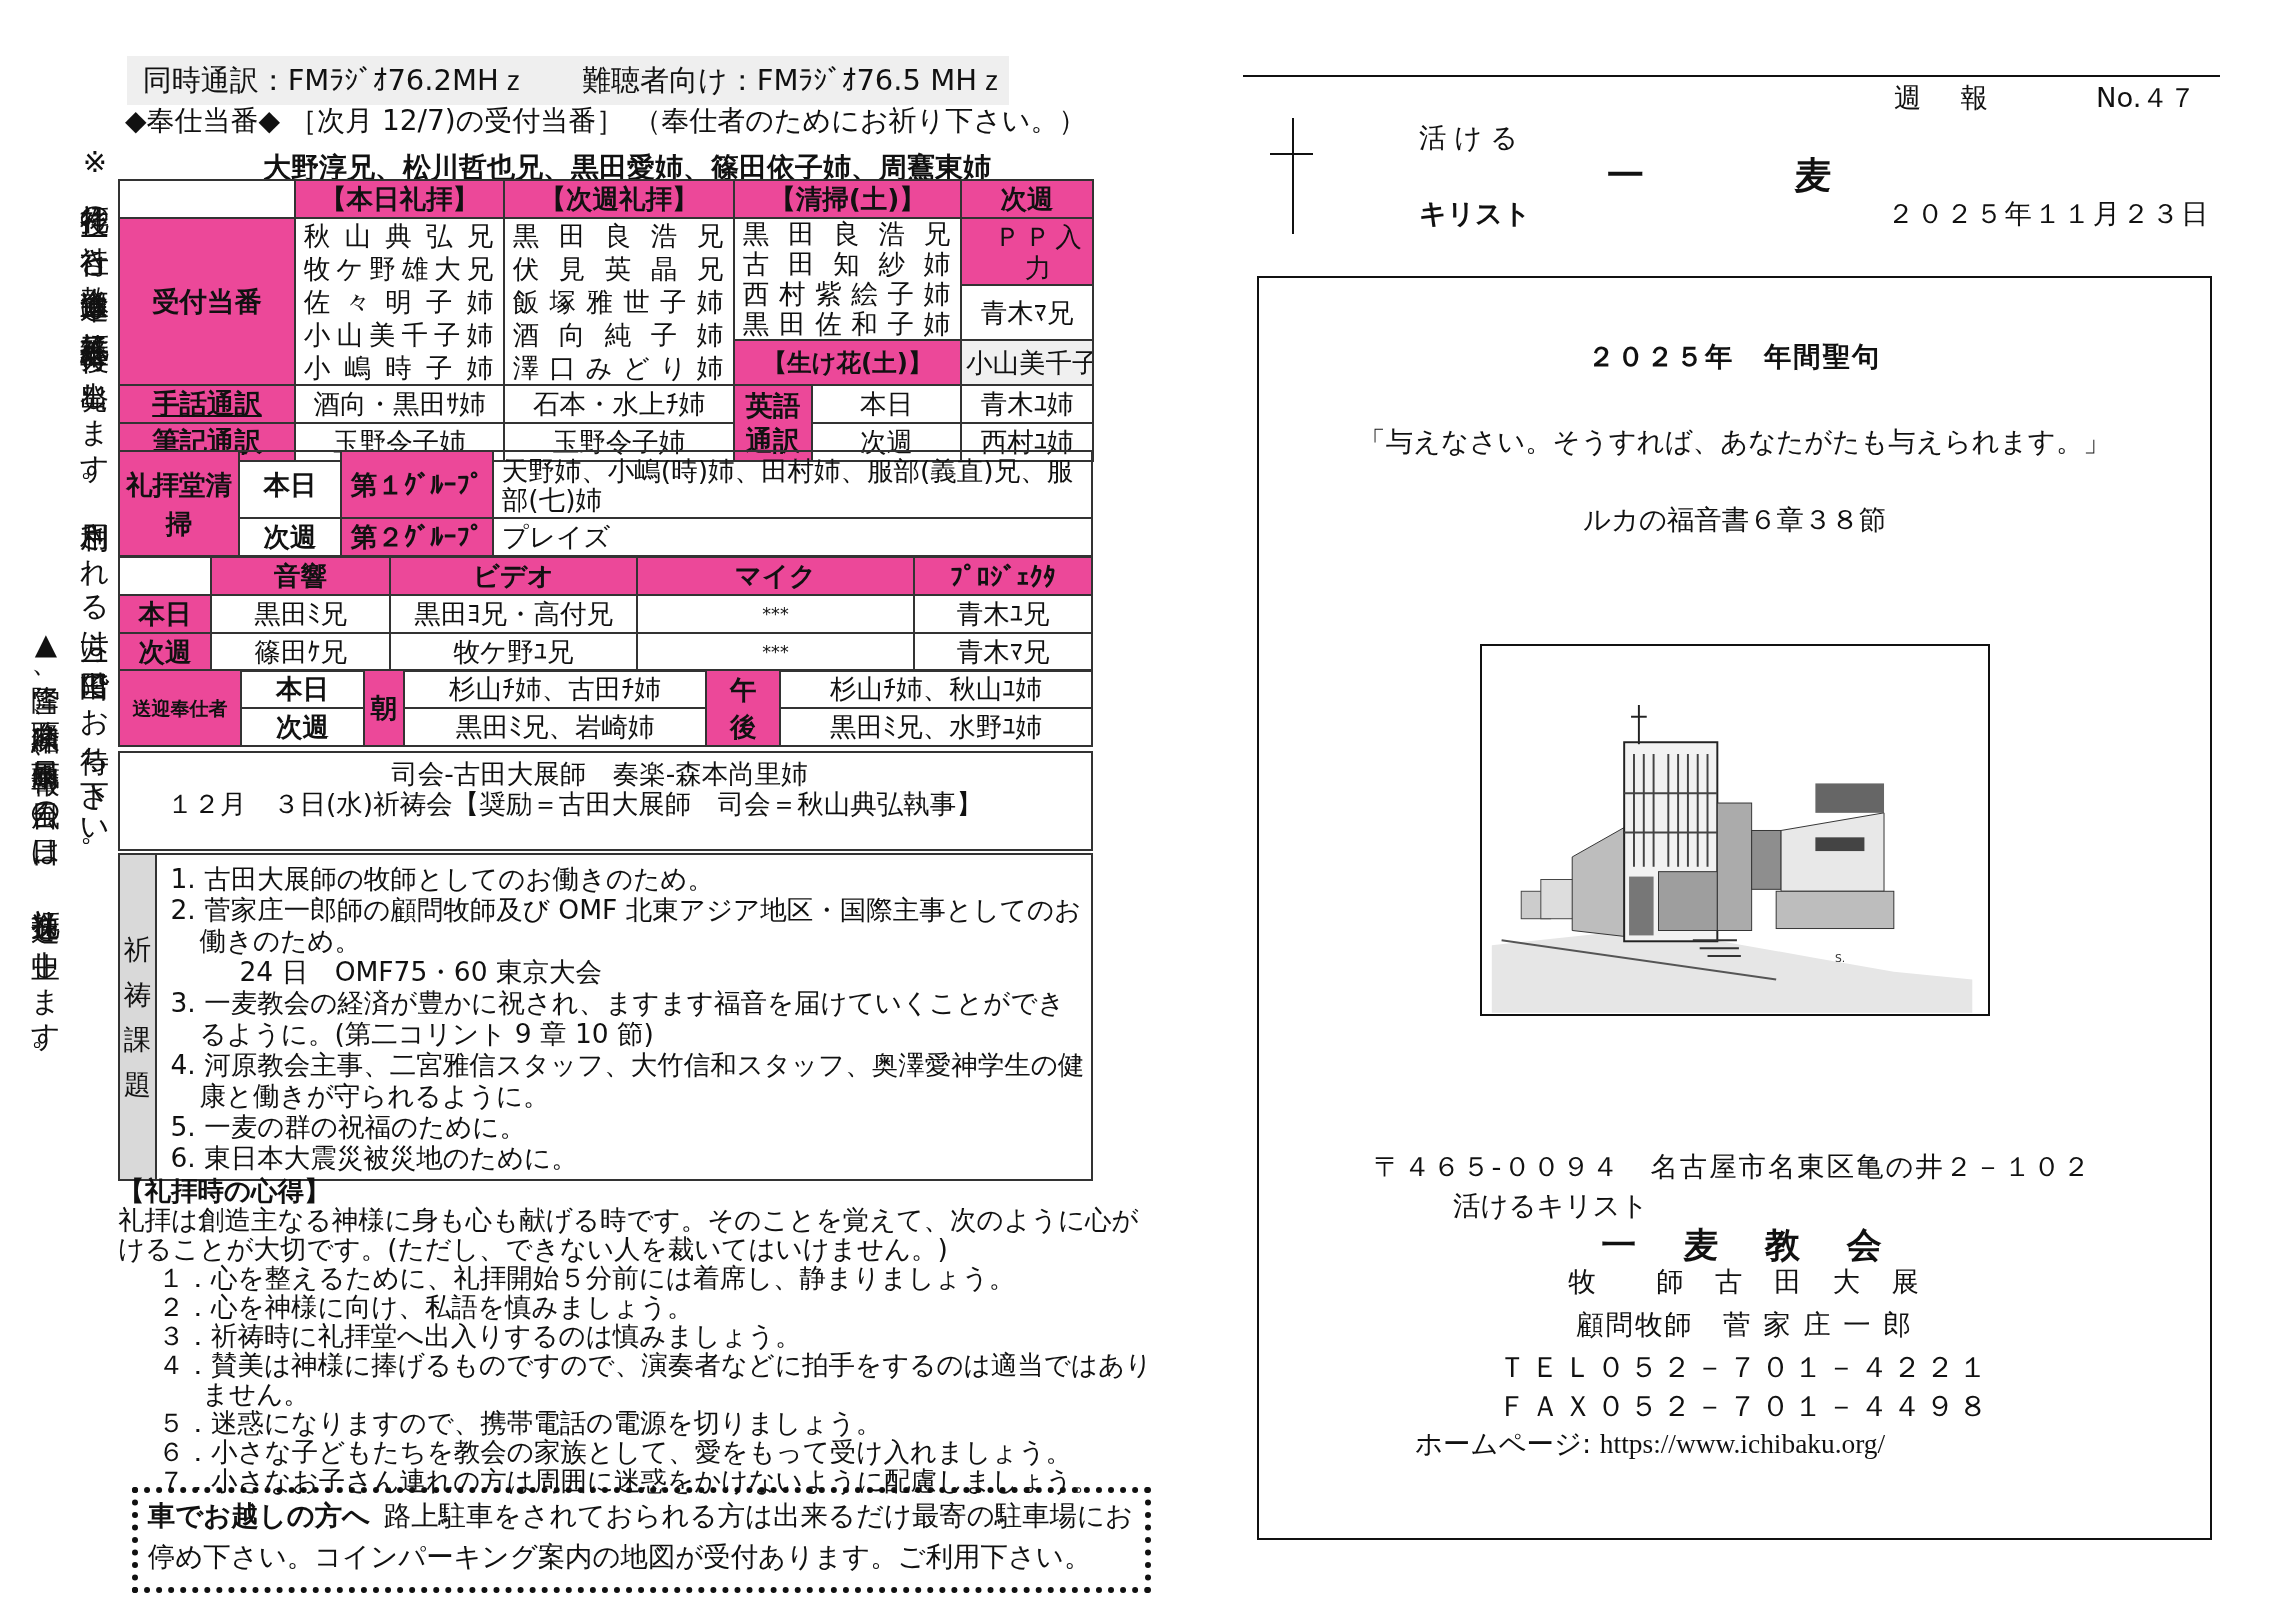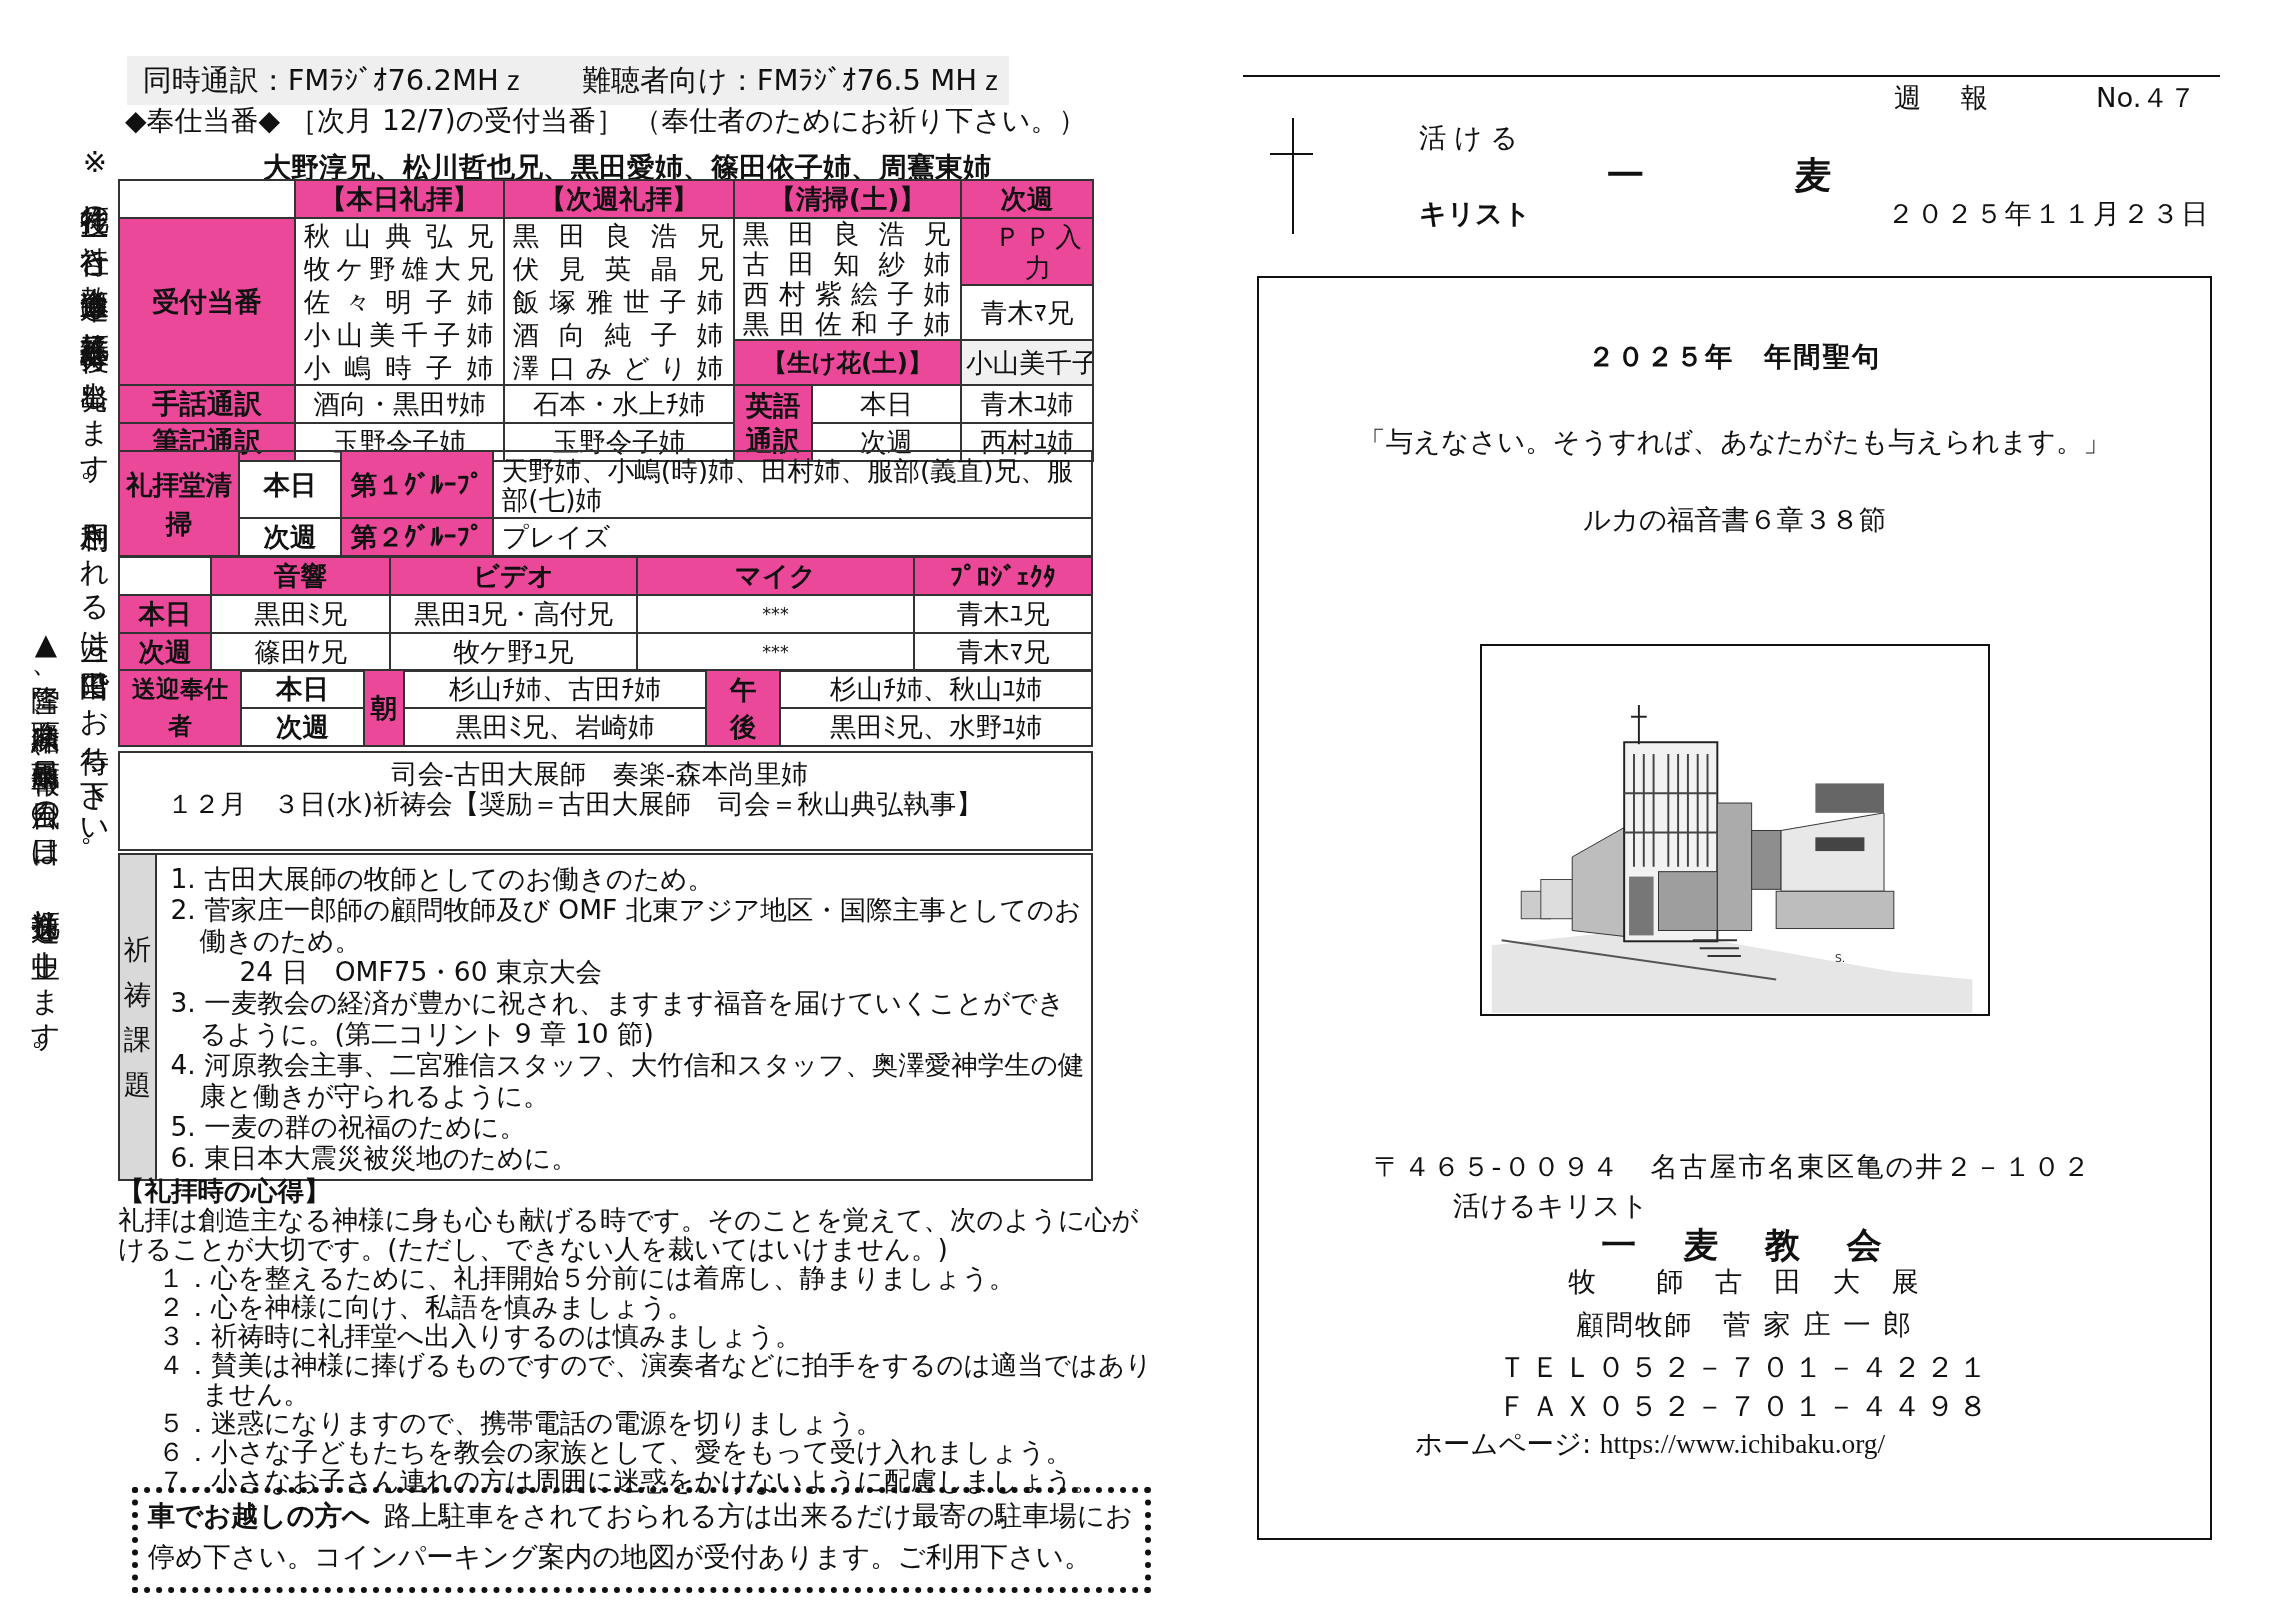--- a/index.html
+++ b/index.html
@@ -112,21 +112,21 @@
     <td class="gray" style="white-space:normal; line-height:31px; letter-spacing:3.9px;padding-left:30px;">ＰＰ入力</td>
   </tr>
   <tr style="height:55px;">
     <td>青木ﾏ兄</td>
   </tr>
   <tr style="height:45px;">
     <td class="gray bold" colspan="2" style="font-size:24.5px;">【生け花(土)】</td>
     <td class="lgray">小山美千子姉</td>
   </tr>
   <tr style="height:35px;">
-    <td class="gray bold" style="font-size:27.4px;">手話通訳</td>
+    <td class="gray bold" style="font-size:27.4px;text-decoration:underline;">手話通訳</td>
     <td>酒向・黒田ｻ姉</td>
     <td>石本・水上ﾁ姉</td>
     <td class="gray bold" rowspan="2" style="white-space:normal; line-height:35px; font-size:27.4px;">英語通訳</td>
     <td>本日</td>
     <td>青木ﾕ姉</td>
   </tr>
   <tr style="height:35px;">
     <td class="gray bold" style="font-size:27.4px;">筆記通訳</td>
     <td>玉野令子姉</td>
     <td>玉野令子姉</td>
@@ -196,21 +196,21 @@
       <col style="width:122px">
       <col style="width:123px">
       <col style="width:40px">
       <col style="width:151px">
       <col style="width:151px">
       <col style="width:74px">
       <col>
     </colgroup>
   <tbody>
       <tr style="height:37px;">
-    <td class="gray bold" rowspan="2" style="white-space:normal; line-height:37px; font-size:24px;">送迎奉仕者</td>
+    <td class="gray bold" rowspan="2" style="white-space:normal; line-height:37px; font-size:19px;">送迎奉仕者</td>
     <td class="bold">本日</td>
     <td class="gray bold" rowspan="2">朝</td>
     <td colspan="2">杉山ﾁ姉、古田ﾁ姉</td>
     <td class="gray bold" rowspan="2" style="white-space:normal; line-height:37px; letter-spacing:29px; padding-left:23px;margin-left:48px;">午後</td>
     <td>杉山ﾁ姉、秋山ﾕ姉</td>
   </tr>
   <tr style="height:37px;">
     <td class="bold">次週</td>
     <td colspan="2">黒田ﾐ兄、岩崎姉</td>
     <td>黒田ﾐ兄、水野ﾕ姉</td>

